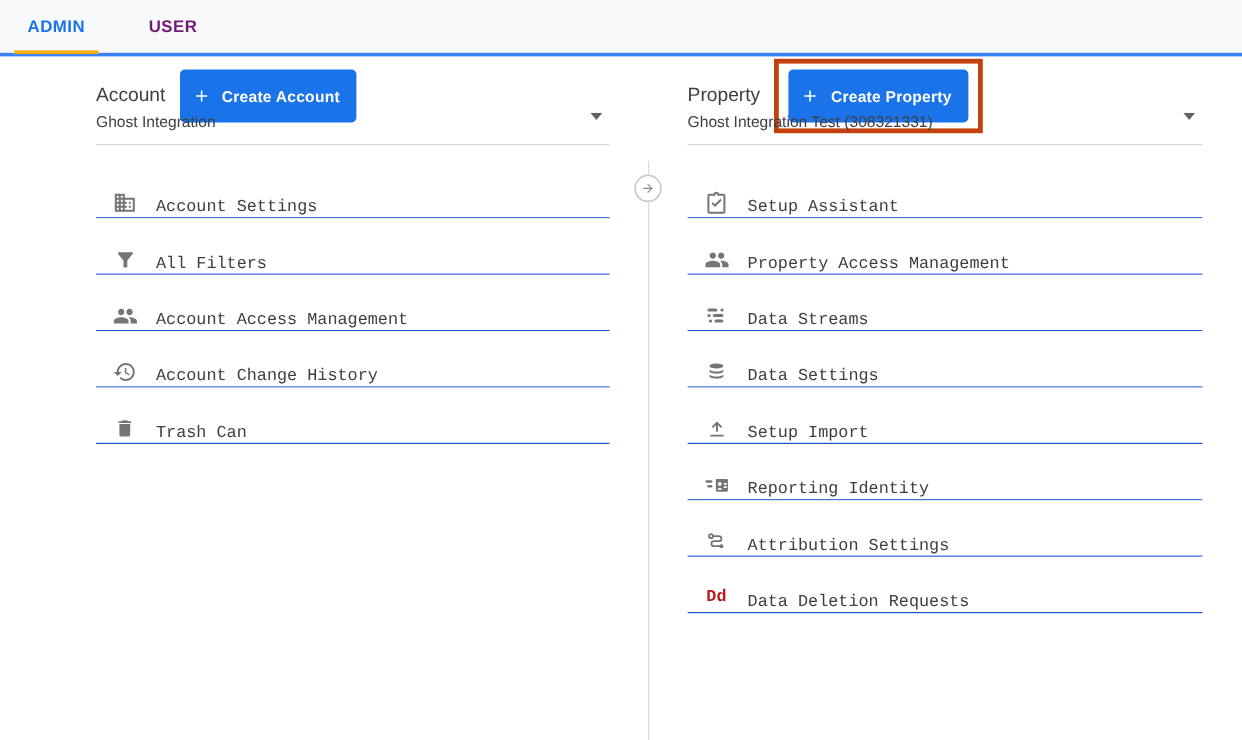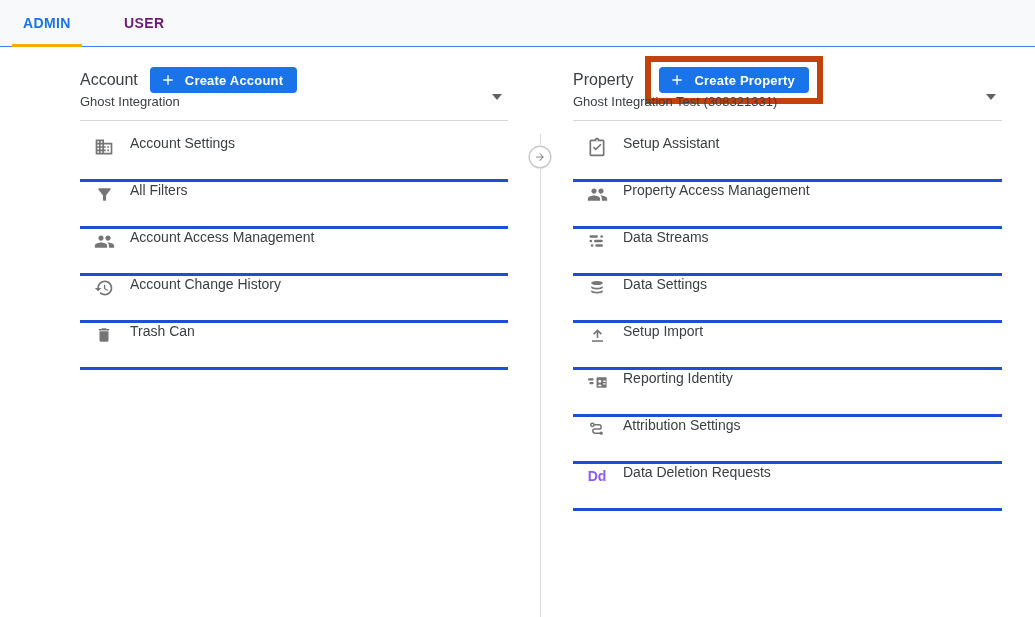--- a/index.html
+++ b/index.html
@@ -4,21 +4,21 @@
 <style>
   * { margin:0; padding:0; box-sizing:border-box; }
   html,body { background:#fff; }
   .page {
     position:relative; width:1035px; height:617px; background:#ffffff;
     font-family:"Liberation Sans", sans-serif; overflow:hidden; color:#3c4043;
   }
   
   .tabbar {
     position:absolute; top:0; left:0; right:0; height:47px;
-    background:#f8f9fa; border-bottom:1px solid #3b82f6;
+    background:#f8f9fa; border-bottom:3px solid #3b82f6;
     display:flex; align-items:stretch;
   }
   .tab {
     position:relative; display:flex; align-items:center; padding:0 11px;
     font-size:14px; font-weight:700; letter-spacing:.4px; color:#701a75; cursor:pointer;
   }
   .tab-admin { margin-left:12px; color:#1a73e8; }
   .tab-user  { margin-left:31px; }
   .tab-underline {
     position:absolute; left:0; right:0; bottom:-1px; height:3px; background:#f9ab00;
@@ -26,47 +26,47 @@
   
   .col { position:absolute; top:47px; }
   .col-account  { left:80px;  width:428px; }
   .col-property { left:573px; width:429px; }
   .header-row {
     position:absolute; top:20px; left:0; right:0; height:26px;
     display:flex; align-items:center;
   }
   .section-label { font-size:16px; color:#3c4043; margin-right:12px; }
   .create-btn {
-    display:inline-flex; align-items:center; height:26px; padding:0 14px 0 10px;
+    display:inline-flex; align-items:center; height:44px; padding:0 14px 0 10px;
     background:#1a73e8; color:#fff; border:none; border-radius:4px;
     font-family:"Liberation Sans", sans-serif; font-size:13px; font-weight:700;
     letter-spacing:.2px; cursor:pointer;
   }
   .create-btn .plus { display:flex; margin-right:9px; }
   .green-box {
-    display:inline-flex; border:6px solid #c2410c;
+    display:inline-flex; border:4px solid #c2410c;
     padding:5px 8px; background:transparent;
   }
   .selector-row {
     position:absolute; top:47px; left:0; right:0; height:27px;
     border-bottom:1px solid #d4d6d9; display:flex; align-items:flex-start;
     justify-content:space-between; padding:0 6px 6px 0; cursor:pointer;
   }
   .selector-value { font-size:13px; color:#3c4043; }
   .caret { display:flex; margin-bottom:2px; }
   .menu { position:absolute; top:88px; left:0; right:0; }
   .menu-row {
-    height:47px; display:flex; align-items:flex-start;
-    border-bottom:3px solid #1d4ed8; cursor:pointer; background:#fff;
+    height:47px; display:flex; align-items:flex-end;
+    border-bottom:1px solid #1d4ed8; cursor:pointer; background:#fff;font-family:Liberation Mono, monospace;
   }
   .menu-icon {
     width:24px; height:24px; margin:0 14px 0 12px; display:flex;
     align-items:center; justify-content:center; flex:0 0 auto;
   }
-  .text-icon { font-size:14px; font-weight:700; color:#8b5cf6; letter-spacing:0; }
+  .text-icon { font-size:14px; font-weight:700; color:#b91c1c; letter-spacing:0; }
   .menu-label { font-size:14px; color:#3c4043; }
   
   .vline { position:absolute; left:540px; top:134px; width:1px; height:483px; background:#d9dbde; }
   .circle-arrow {
     position:absolute; left:528px; top:145px; width:24px; height:24px;
     display:flex; align-items:center; justify-content:center; cursor:pointer; background:#fff;
     border-radius:50%;
   }
 </style>
 </head>

